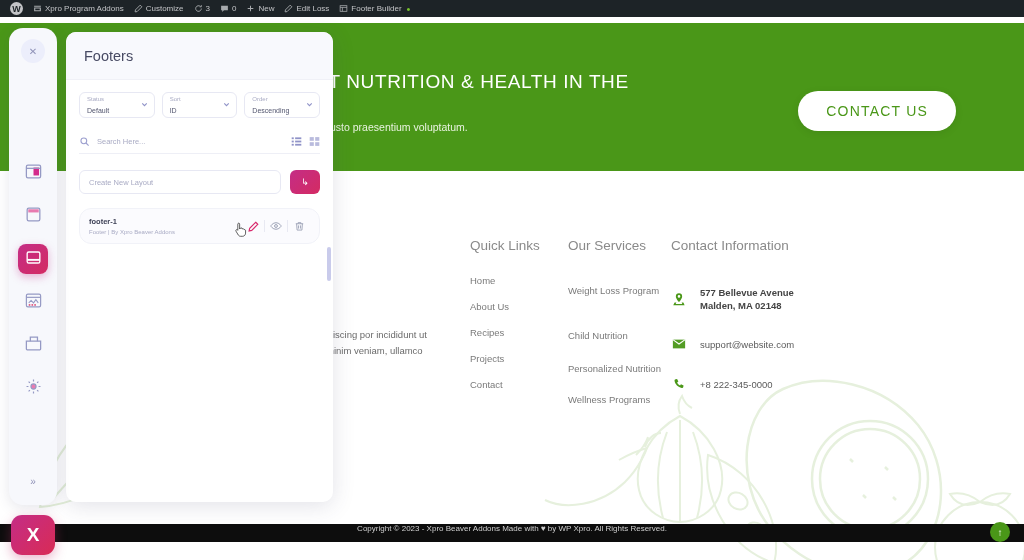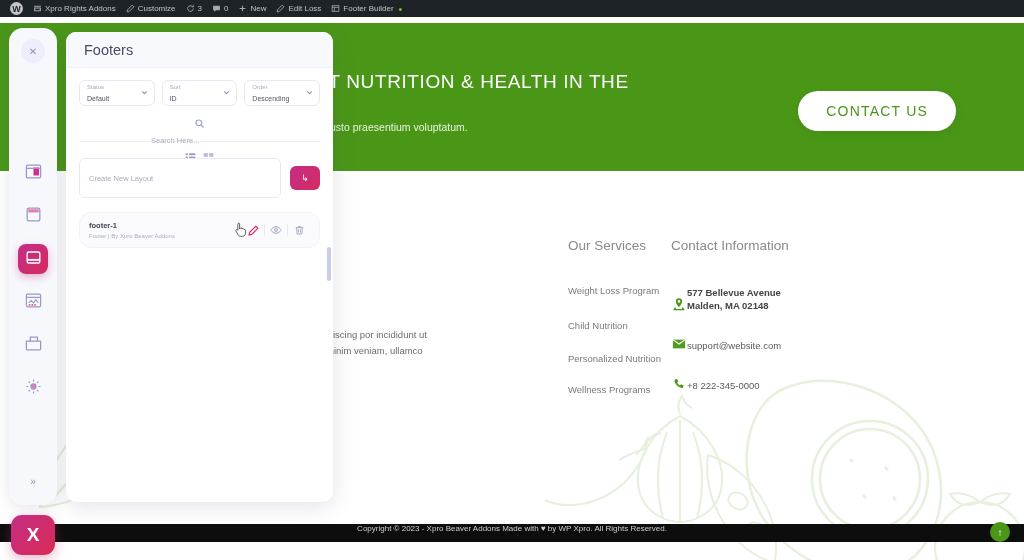--- a/index.html
+++ b/index.html
@@ -69,21 +69,21 @@
   .fcol { position: absolute; }
   .fcol-title { font-size: 13.5px; color: #8a8a8a; font-weight: 400; line-height: 17px; }
   .fcol ul { list-style: none; margin-top: 20px; }
   .fcol li { font-size: 9.5px; color: #7a7a7a; line-height: 13px; margin-bottom: 13px; }
 
   .col-quick { left: 470px; top: 60px; width: 95px; }
   .col-serv  { left: 568px; top: 60px; width: 95px; }
   .col-contact { left: 671px; top: 60px; width: 200px; }
 
   .contact-rows { margin-top: 32px; }
-  .crow { display: flex; align-items: flex-end; margin-bottom: 24px; }
+  .crow { display: flex; align-items: center; gap: 13px; margin-bottom: 24px; }
   .crow .ci { width: 16px; height: 16px; flex: 0 0 16px; color: #4a9718; display:flex; align-items:center; justify-content:center; }
   .crow .ct { font-size: 9.5px; color: #5a5a5a; line-height: 13px; }
   .crow .ct b { font-weight: 700; color: #444; }
 
   .copybar {
     position: absolute; left: 0; bottom: 0; width: 1024px; height: 18px;
     background: #0d0d0d; color: #cfcfcf; font-size: 8px;
     display: flex; justify-content: center;
   }
   .totop {
@@ -128,53 +128,53 @@
     box-shadow: 0 4px 12px rgba(196,45,110,.35);
   }
 
   
   .xp-panel {
     position: absolute; left: 66px; top: 32px; width: 267px; height: 470px;
     background: #ffffff; border-radius: 10px;
     box-shadow: 0 4px 22px rgba(60,60,100,.15); z-index: 55; overflow: hidden;
   }
   .xp-panel-head {
-    height: 36px; background: #f8f9fd; display: flex; align-items: center;
+    height: 48px; background: #f8f9fd; display: flex; align-items: center;
     padding: 0 18px; border-bottom: 1px solid #f0f1f7;
   }
   .xp-panel-title { font-size: 14.5px; color: #474a63; font-weight: 400; }
 
   .xp-filters { display: flex; gap: 7px; padding: 12px 13px 0 13px; }
   .xp-sel {
     flex: 1; height: 26px; border: 1px solid #e7e8f3; border-radius: 6px;
     display: flex; align-items: center; justify-content: space-between;
     padding: 0 5px 0 7px; cursor: pointer; background: #fff;
   }
   .xp-sel .lbl { display: flex; flex-direction: column; line-height: 9px; }
   .xp-sel .l1 { font-size: 6px; color: #a9abc4; }
   .xp-sel .l2 { font-size: 7px; color: #53566f; margin-top: 2px; }
   .xp-sel .cv { color: #9093c8; font-size: 7px; }
 
   .xp-search {
     margin: 12px 13px 0 13px; height: 24px; border-bottom: 1px solid #eeeff6;
-    display: flex; align-items: center; gap: 7px; flex-direction: column;
+    display: flex; align-items: center; gap: 7px;
   }
   .xp-search .sico { color: #9da0cf; display: flex; }
   .xp-search input {
     border: none; outline: none; flex: 1; font-size: 7.5px; color: #73768f;
     font-family: "Liberation Sans", sans-serif; background: transparent;
   }
   .xp-search input::placeholder { color: #a9abc4; }
   .xp-views { display: flex; gap: 7px; }
   .xp-view { cursor: pointer; color: #b9bbdd; display: flex; }
   .xp-view.active { color: #9093c8; }
 
   .xp-create { display: flex; gap: 9px; padding: 16px 13px 0 13px; align-items: center; }
   .xp-create input {
-    flex: 1; height: 40px; border: 1px solid #e7e8f3; border-radius: 6px;
+    flex: 1; height: 24px; border: 1px solid #e7e8f3; border-radius: 6px;
     outline: none; padding: 0 9px; font-size: 7.5px; color: #53566f;
     font-family: "Liberation Sans", sans-serif;
   }
   .xp-create input::placeholder { color: #a9abc4; }
   .xp-go {
     width: 30px; height: 24px; border: none; border-radius: 6px; cursor: pointer;
     background: linear-gradient(135deg,#c42d86 0%,#d42b62 100%);
     color: #fff; font-size: 9px; display: flex; align-items: center; justify-content: center;
   }
 
@@ -206,21 +206,21 @@
     <div class="ab-left">
       <div class="ab-item">
         <span class="wp-logo">W</span>
       </div>
       <div class="ab-item">
         <span class="ab-ico">
           <svg width="9" height="9" viewBox="0 0 16 16" fill="currentColor">
               <path d="M2 3h12v2H2zM2 6h12v7H2zm2 2v3h8V8z"></path>
             </svg>
         </span>
-        <span>Xpro Rights Addons</span>
+        <span>Xpro Program Addons</span>
       </div>
       <div class="ab-item">
         <span class="ab-ico">
           <svg width="9" height="9" viewBox="0 0 16 16" fill="none" stroke="currentColor" stroke-width="1.6">
               <path d="M11 2l3 3L5.5 13.5 2 14l.5-3.5z"></path>
             </svg>
         </span>
         <span>Customize</span>
       </div>
       <div class="ab-item">
@@ -308,25 +308,35 @@
       <svg style="left:930px; top:300px;" width="110" height="130" viewBox="0 0 110 130" fill="none" stroke="#e6f0dd" stroke-width="2">
         <circle cx="50" cy="70" r="45"></circle>
         <path d="M50 25c-10-8-20-10-30-8 6 10 16 14 30 8zM50 25c10-8 20-10 30-8-6 10-16 14-30 8z"></path>
       </svg>
     </div>
 
     <div class="footer-body">
 
       <div class="para">et, consectetur adipiscing por incididunt ut labore et enim ad minim veniam, ullamco laboris nisi ut</div>
 
+      <div class="fcol col-quick">
+        <div class="fcol-title">Quick Links</div>
+        <ul>
+          <li>Home</li>
+          <li>About Us</li>
+          <li>Recipes</li>
+          <li>Projects</li>
+          <li>Contact</li>
+        </ul>
+      </div>
 
       <div class="fcol col-serv">
         <div class="fcol-title">Our Services</div>
         <ul style="margin-top:30px">
-          <li style="margin-bottom:22px">Weight Loss Program</li>
+          <li style="margin-bottom:32px">Weight Loss Program</li>
           <li style="margin-bottom:20px">Child Nutrition</li>
           <li style="margin-bottom:18px">Personalized Nutrition</li>
           <li>Wellness Programs</li>
         </ul>
       </div>
 
       <div class="fcol col-contact">
         <div class="fcol-title">Contact Information</div>
         <div class="contact-rows">
           <div class="crow">

